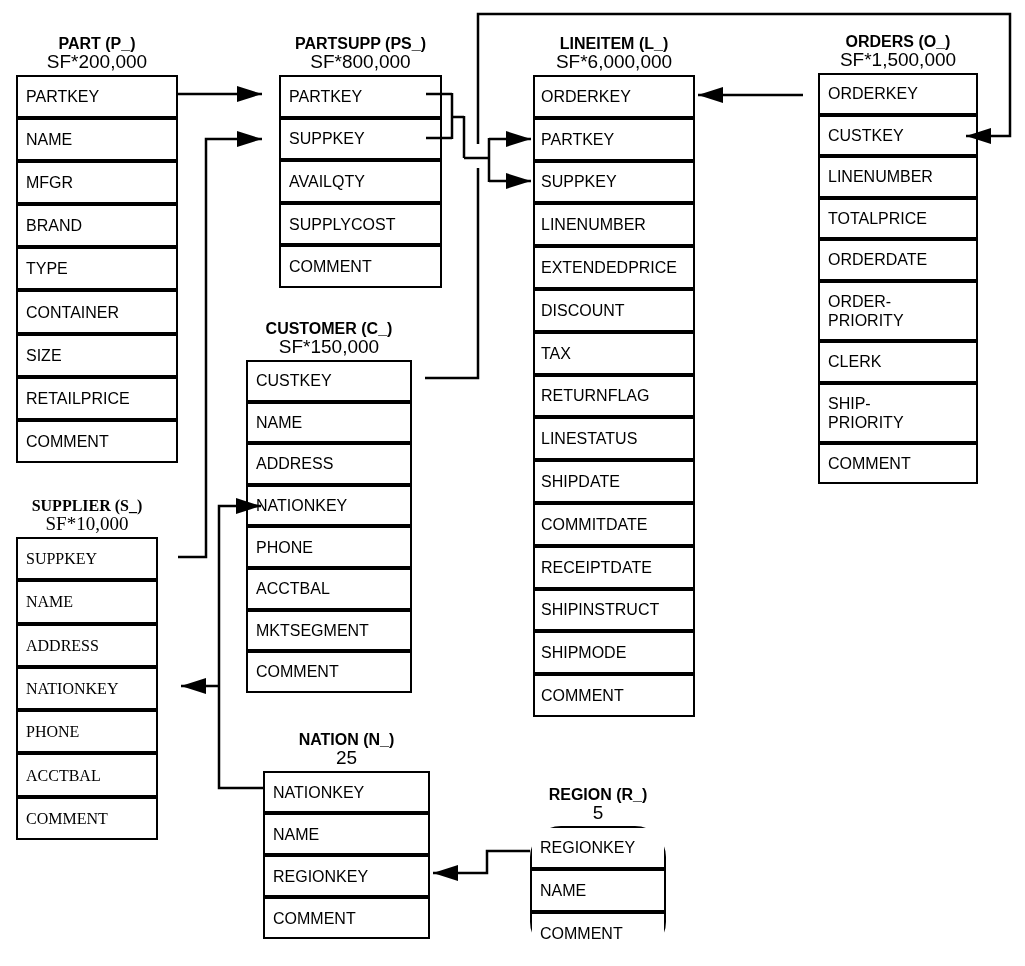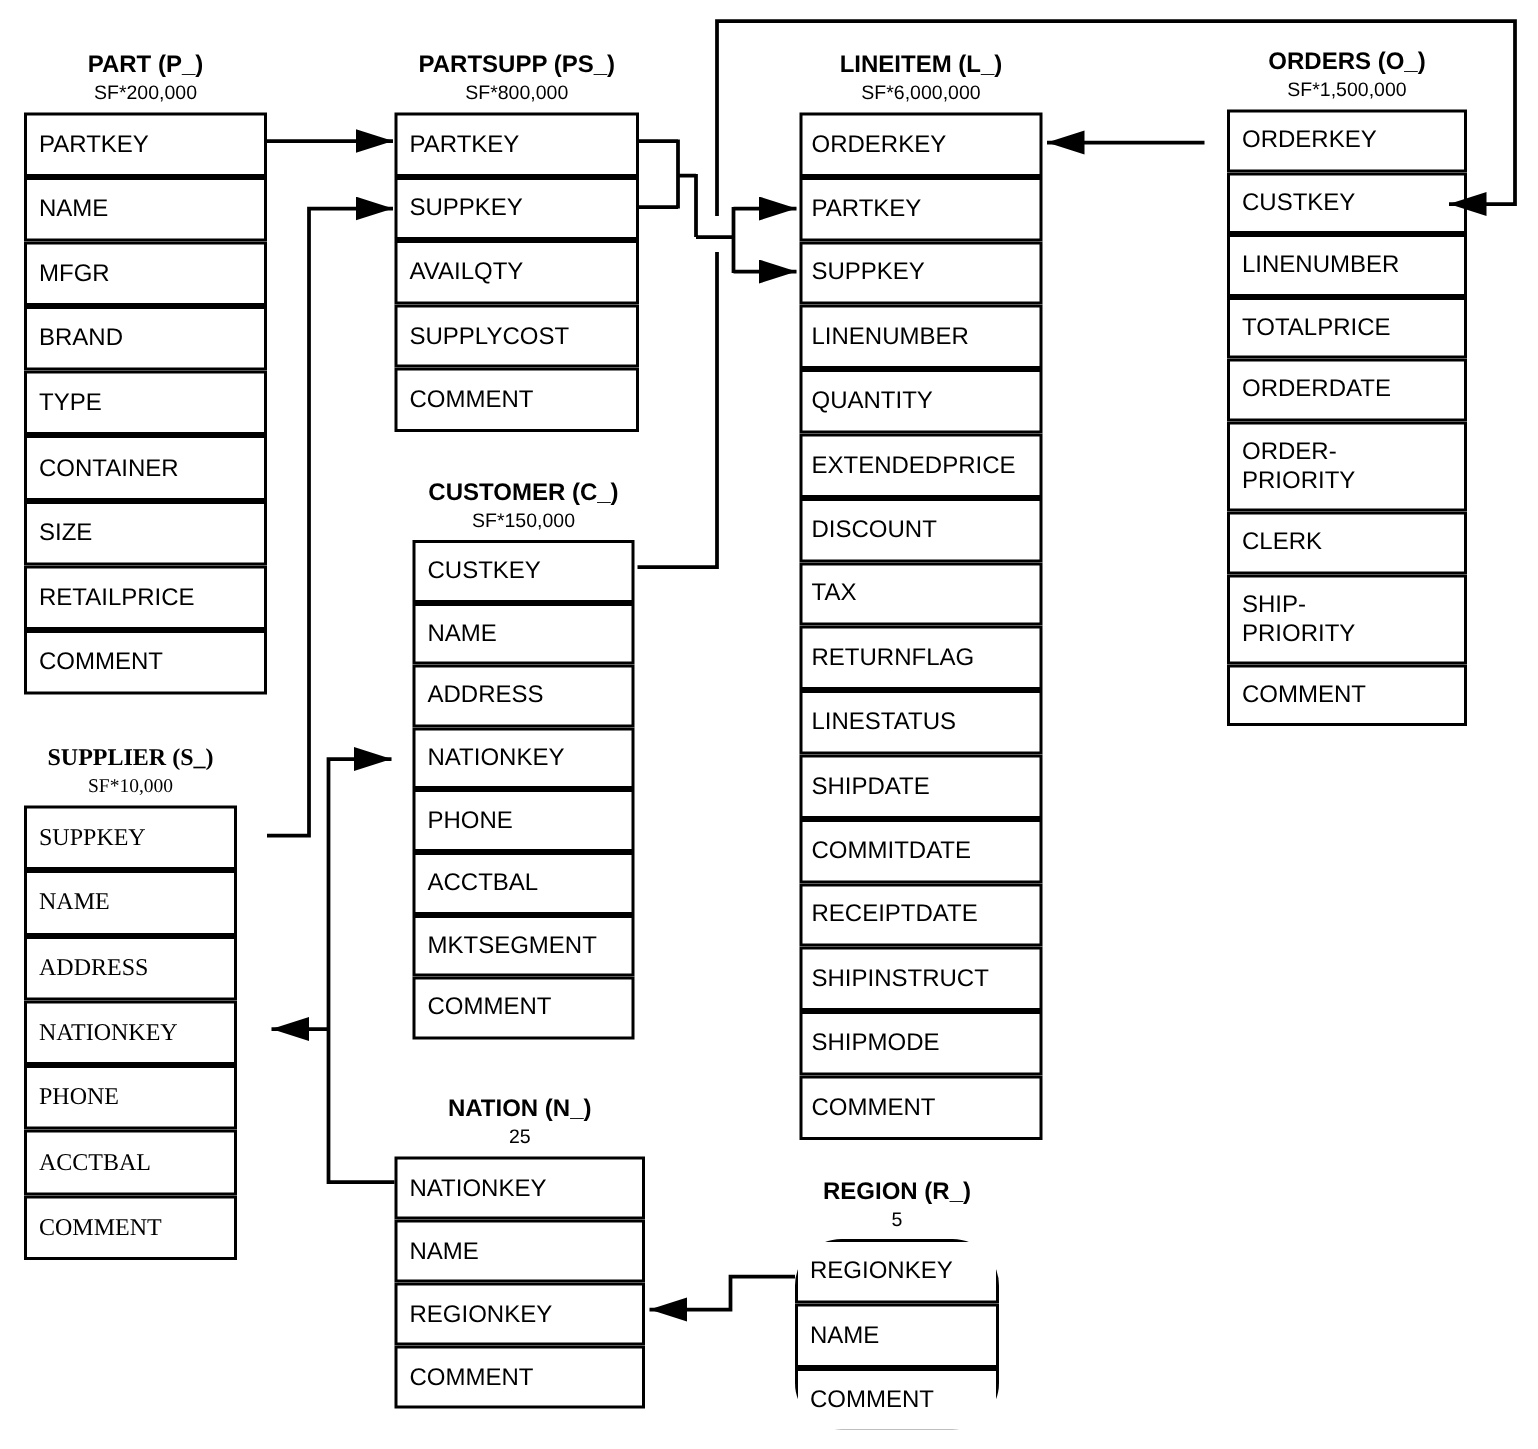--- a/index.html
+++ b/index.html
@@ -7,48 +7,48 @@
     width:1025px;height:966px;position:relative;overflow:hidden;
     background:#ffffff;color:#000;
     font-family:"Liberation Sans", sans-serif;
   }
   .entity{position:absolute;z-index:1;}
   .etitle{
     font-weight:bold;font-size:16px;line-height:18px;
     text-align:center;white-space:nowrap;
   }
   .ecard{
-    font-size:13px;line-height:18px;text-align:center;white-space:nowrap;
+    font-size:19px;line-height:18px;text-align:center;white-space:nowrap;
   }
   .rows{margin-top:4px;border-radius:31px;}
   .frow{
     box-sizing:border-box;
     border:2px solid #000;
     background:#fff;
     display:flex;align-items:center;
     padding-left:8px;
     font-size:16px;line-height:19px;
     white-space:pre-line;
     overflow:visible;
   }
   
   #e-part      {left:16px;  top:35px;  width:162px;}
   #e-part .frow{height:43.1px;}
-  #e-partsupp      {left:263px; top:35px;  width:163px;}
+  #e-partsupp      {left:279px; top:35px;  width:163px;}
   #e-partsupp .frow{height:42.6px;}
   #e-lineitem      {left:533px; top:35px;  width:162px;}
   #e-lineitem .frow{height:42.8px;padding-left:6px;}
   #e-orders        {left:803px; top:33px;  width:160px;margin-left:15px;}
   #e-orders .frow{
     height:auto;min-height:41.6px;
     display:block;padding:9px 0 9px 8px;
   }
   #e-supplier      {left:16px;  top:497px; width:142px;font-family:Liberation Serif, serif;}
   #e-supplier .frow{height:43.3px;}
-  #e-customer      {left:275px; top:320px; width:148px;}
+  #e-customer      {left:246px; top:320px; width:166px;}
   #e-customer .frow{height:41.6px;}
   #e-nation        {left:263px; top:731px; width:167px;}
   #e-nation .frow{height:42px;}
   #e-region        {left:530px; top:786px; width:136px;}
   #e-region .rows{height:127px;overflow:hidden;} 
   #e-region .frow{height:43px;}
 
   svg.connectors{
     position:absolute;left:0;top:0;z-index:3;pointer-events:none;
   }
@@ -87,21 +87,20 @@
 </div>
 
 <div class="entity" id="e-lineitem">
   <div class="etitle">LINEITEM (L_)</div>
   <div class="ecard">SF*6,000,000</div>
   <div class="rows">
       <div class="frow">ORDERKEY</div>
       <div class="frow">PARTKEY</div>
       <div class="frow">SUPPKEY</div>
       <div class="frow">LINENUMBER</div>
-      <div class="frow">QUANTITY</div>
       <div class="frow">EXTENDEDPRICE</div>
       <div class="frow">DISCOUNT</div>
       <div class="frow">TAX</div>
       <div class="frow">RETURNFLAG</div>
       <div class="frow">LINESTATUS</div>
       <div class="frow">SHIPDATE</div>
       <div class="frow">COMMITDATE</div>
       <div class="frow">RECEIPTDATE</div>
       <div class="frow">SHIPINSTRUCT</div>
       <div class="frow">SHIPMODE</div>

